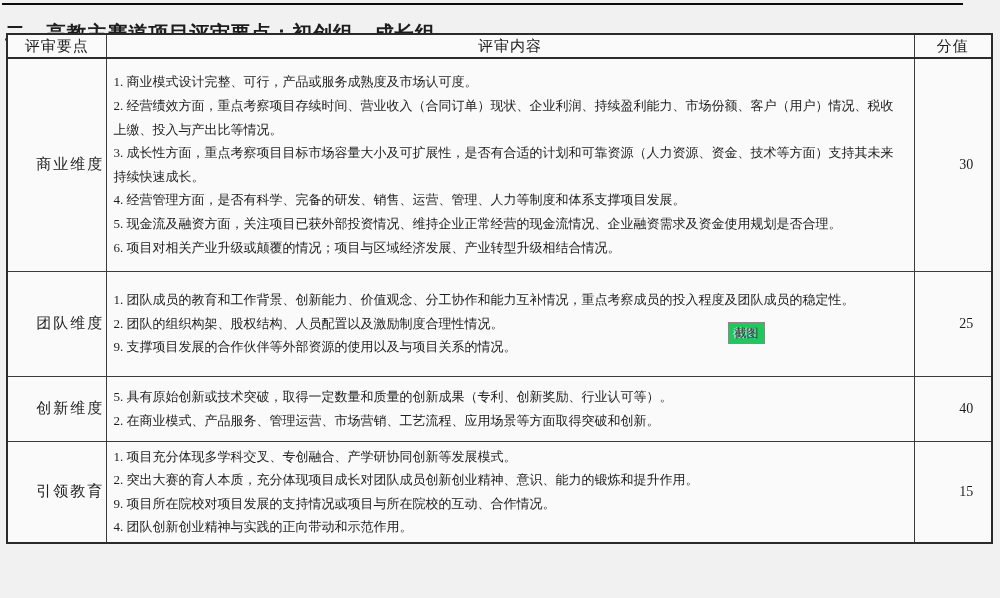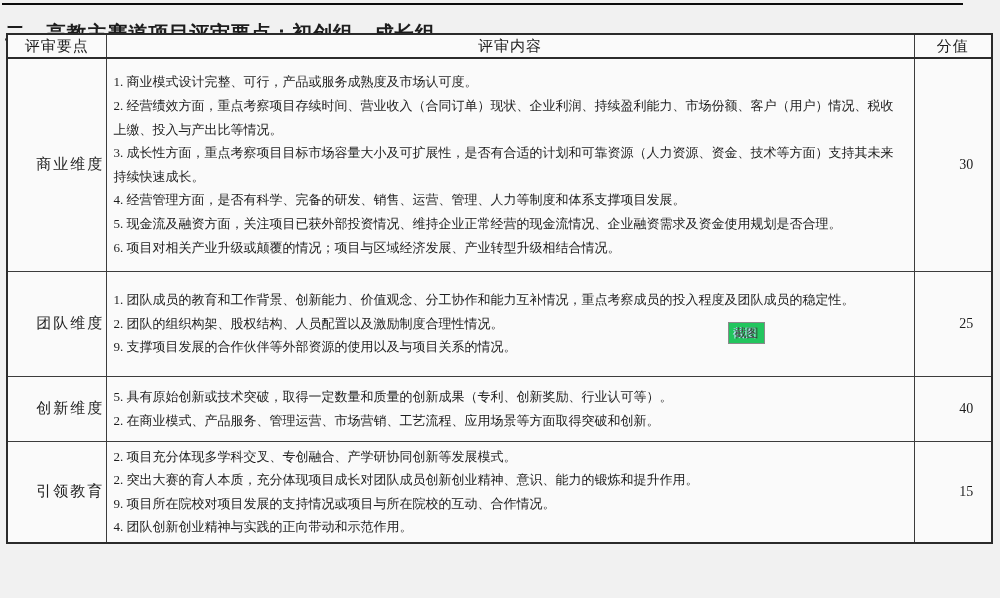--- a/index.html
+++ b/index.html
@@ -149,21 +149,21 @@
         <td class="dim-cell">创新维度</td>
         <td class="content-cell">
           <div class="criteria-item">5. 具有原始创新或技术突破，取得一定数量和质量的创新成果（专利、创新奖励、行业认可等）。</div>
           <div class="criteria-item">2. 在商业模式、产品服务、管理运营、市场营销、工艺流程、应用场景等方面取得突破和创新。</div>
         </td>
         <td class="score-cell">40</td>
       </tr>
       <tr class="r4">
         <td class="dim-cell">引领教育</td>
         <td class="content-cell">
-          <div class="criteria-item">2. 项目充分体现多学科交叉、专创融合、产学研协同创新等发展模式。</div>
+          <div class="criteria-item">1. 项目充分体现多学科交叉、专创融合、产学研协同创新等发展模式。</div>
           <div class="criteria-item">2. 突出大赛的育人本质，充分体现项目成长对团队成员创新创业精神、意识、能力的锻炼和提升作用。</div>
           <div class="criteria-item">9. 项目所在院校对项目发展的支持情况或项目与所在院校的互动、合作情况。</div>
           <div class="criteria-item">4. 团队创新创业精神与实践的正向带动和示范作用。</div>
         </td>
         <td class="score-cell">15</td>
       </tr>
     </tbody>
 </table>
 
 <button class="snip-btn">截图</button>

